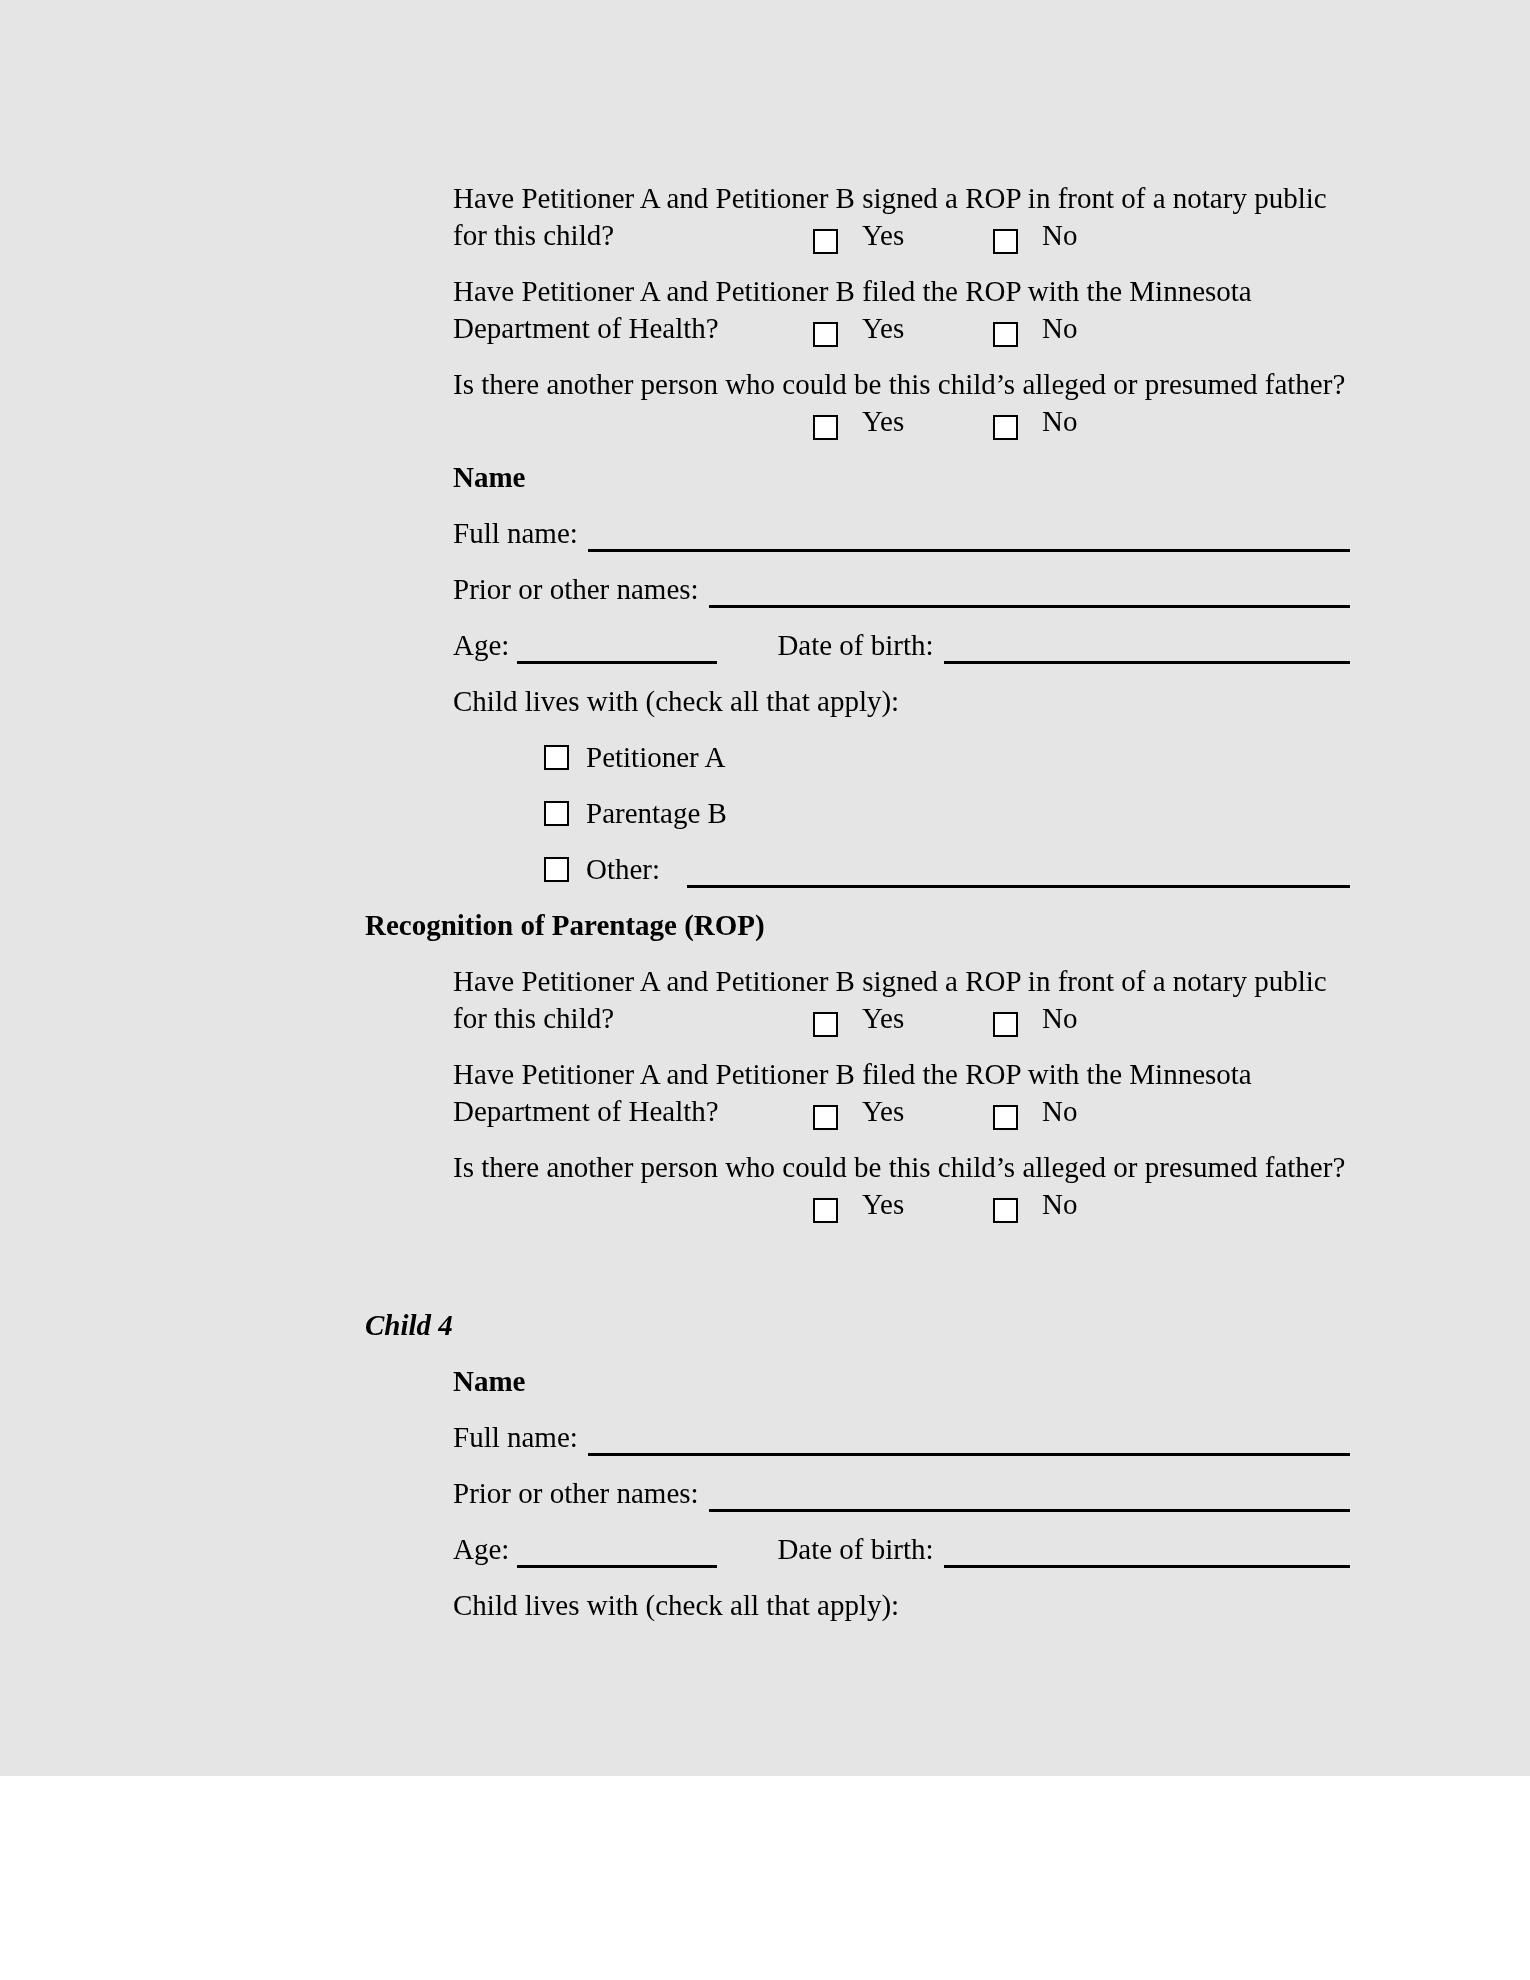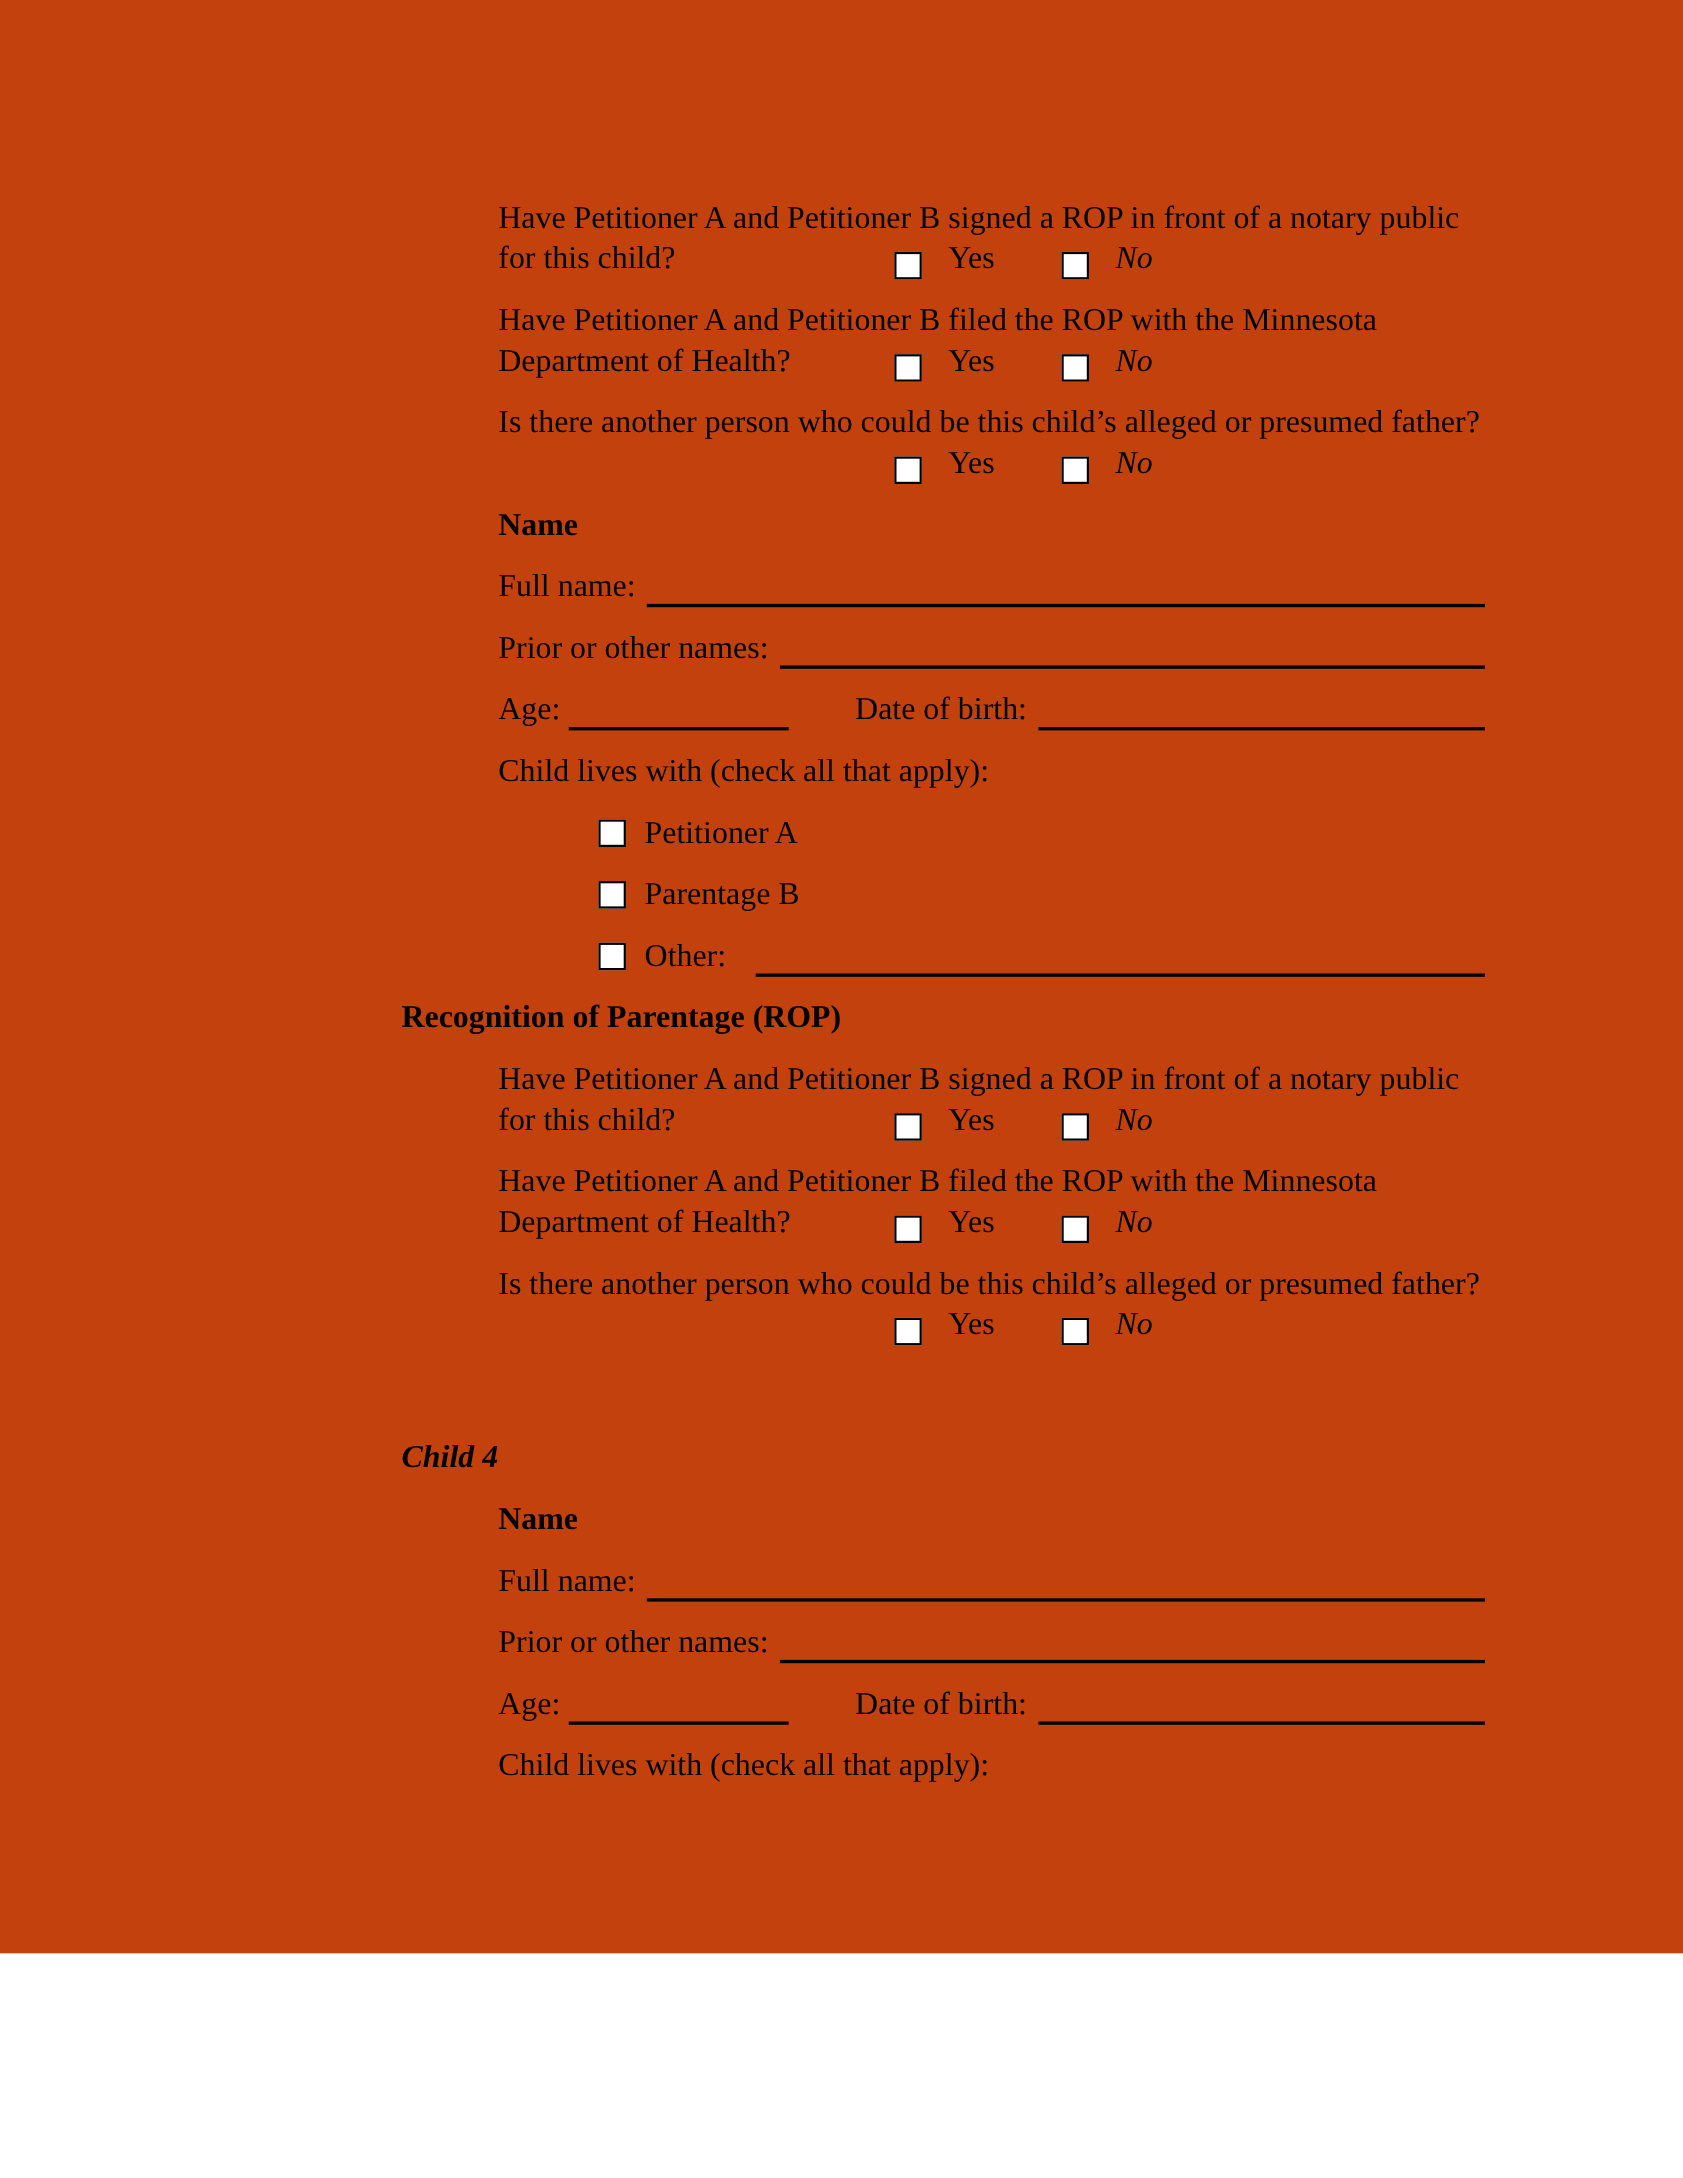--- a/index.html
+++ b/index.html
@@ -4,21 +4,21 @@
 <style>
   html, body {
     margin: 0;
     padding: 0;
     background: #ffffff;
   }
   .page {
     position: relative;
     width: 1530px;
     height: 1776px;
-    background: #c2410c;
+    background: #e5e5e5;
     color: #000000;
     font-family: "Liberation Serif", "DejaVu Serif", serif;
     font-size: 29px;
     line-height: 37px;
     overflow: hidden;
   }
   .doc {
     position: absolute;
     left: 365px;
     top: 180px;
@@ -33,21 +33,21 @@
   .yn {
     position: absolute;
     top: 0;
     height: 37px;
     display: flex;
     align-items: flex-end;
     gap: 24px;
     white-space: nowrap;
   }
   .yn-yes { left: 360px; }
-  .yn-no  { left: 512px; font-style: italic; }
+  .yn-no  { left: 540px; }
   .cb {
     flex: 0 0 auto;
     width: 25px;
     height: 25px;
     box-sizing: border-box;
     border: 2px solid #000;
     background: #fff;
     display: inline-block;
   }
 

